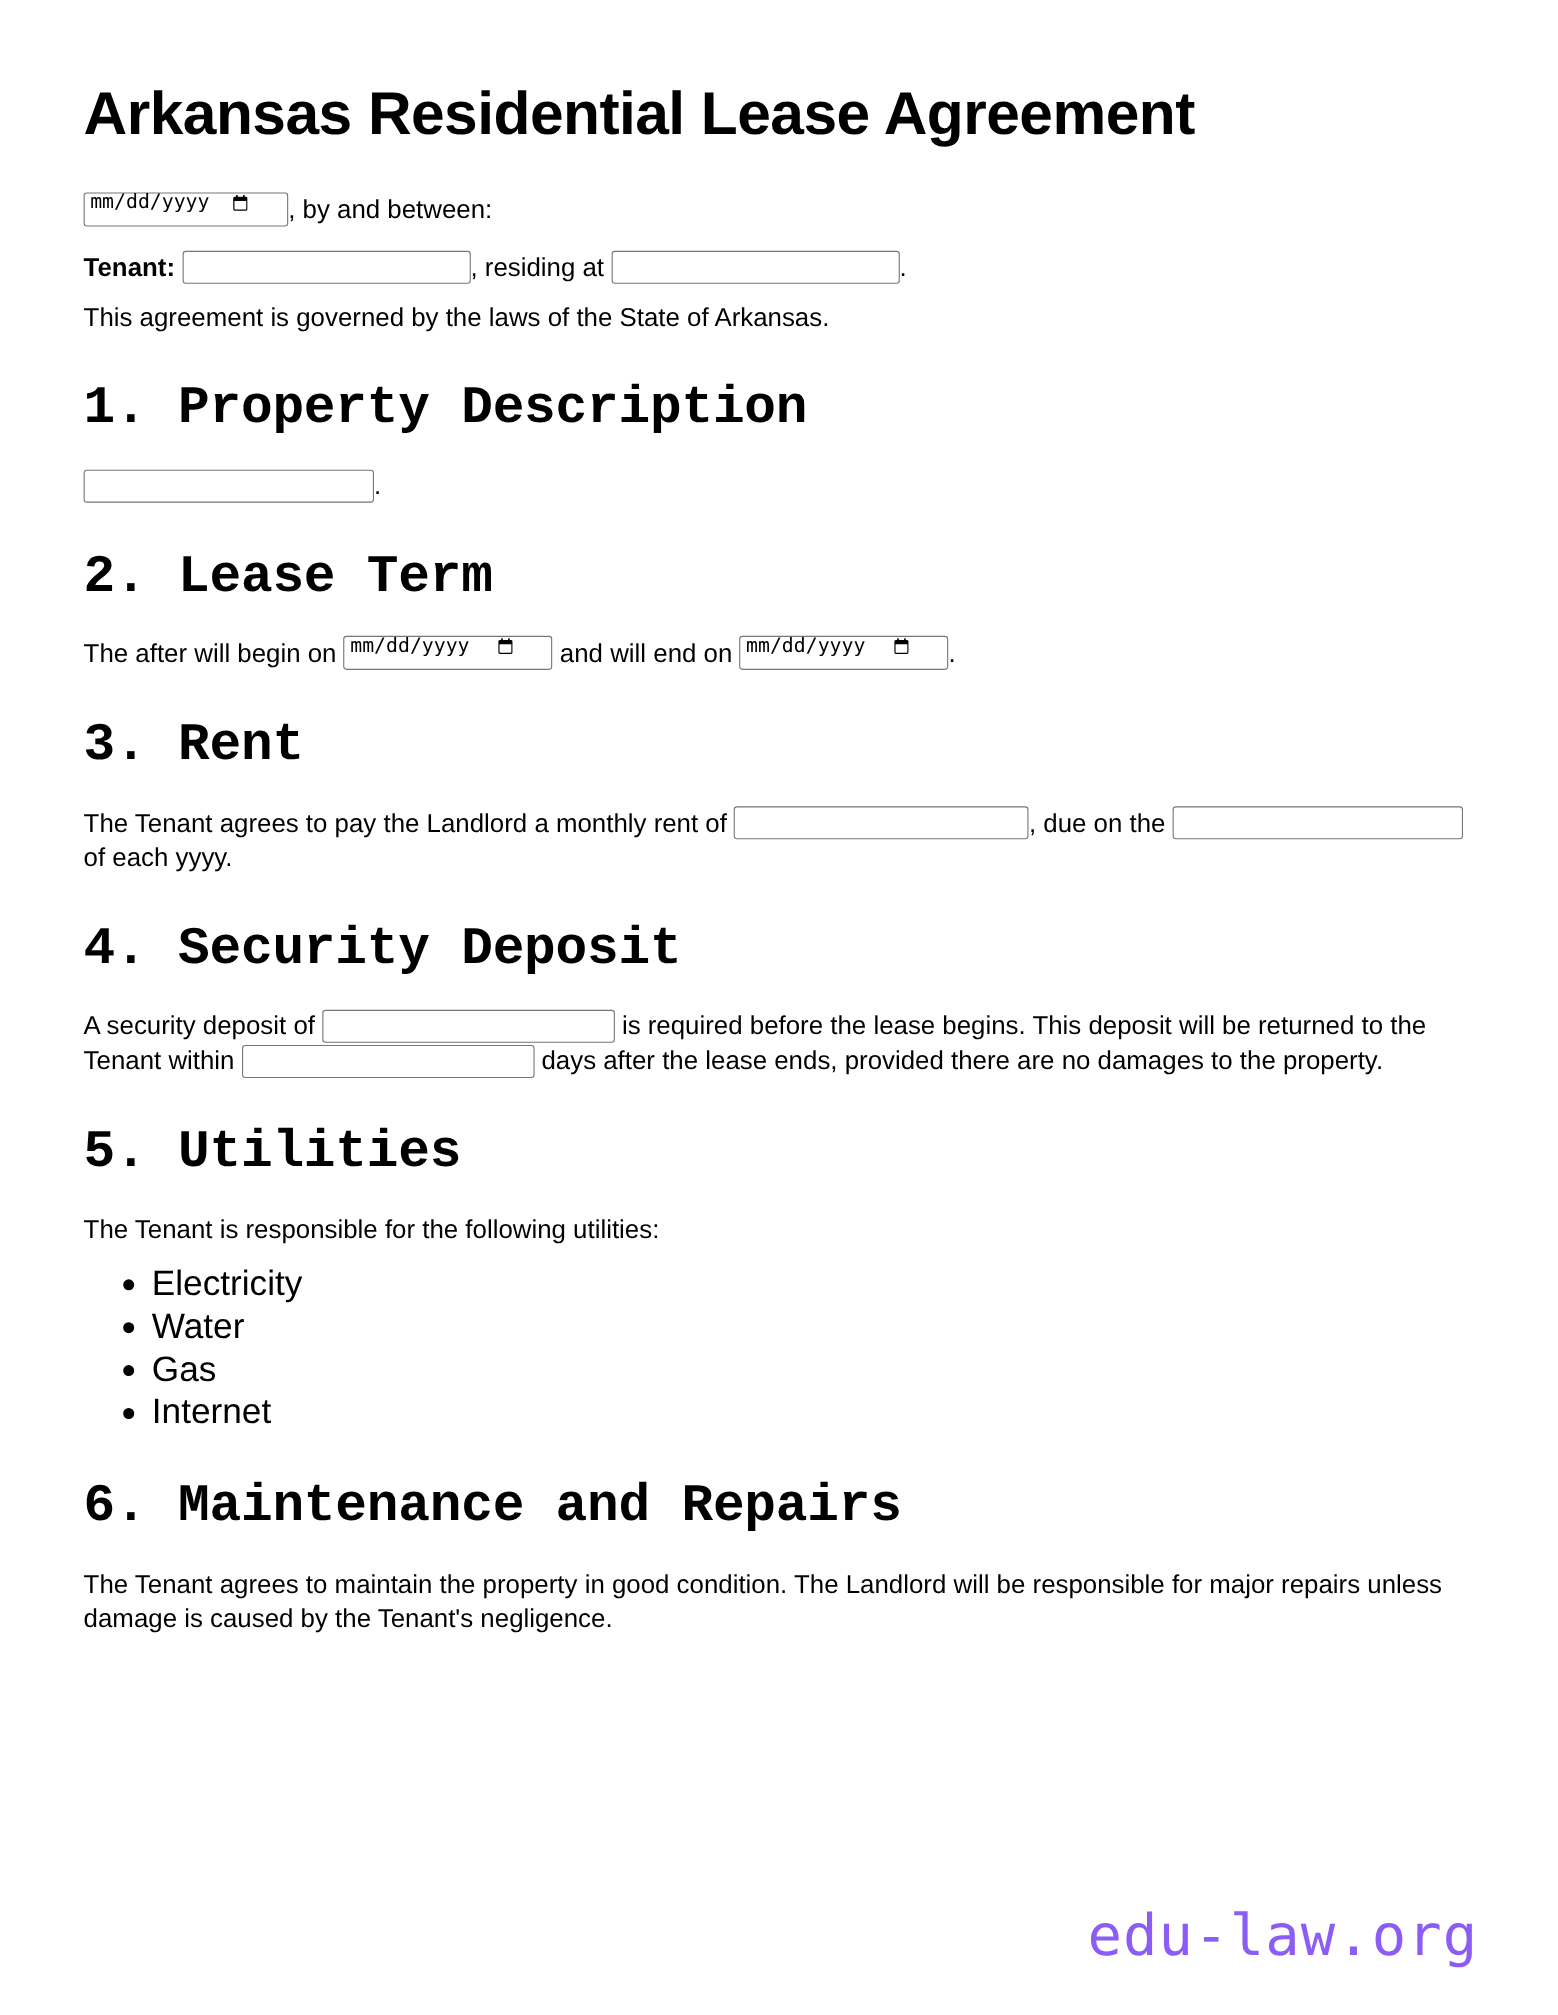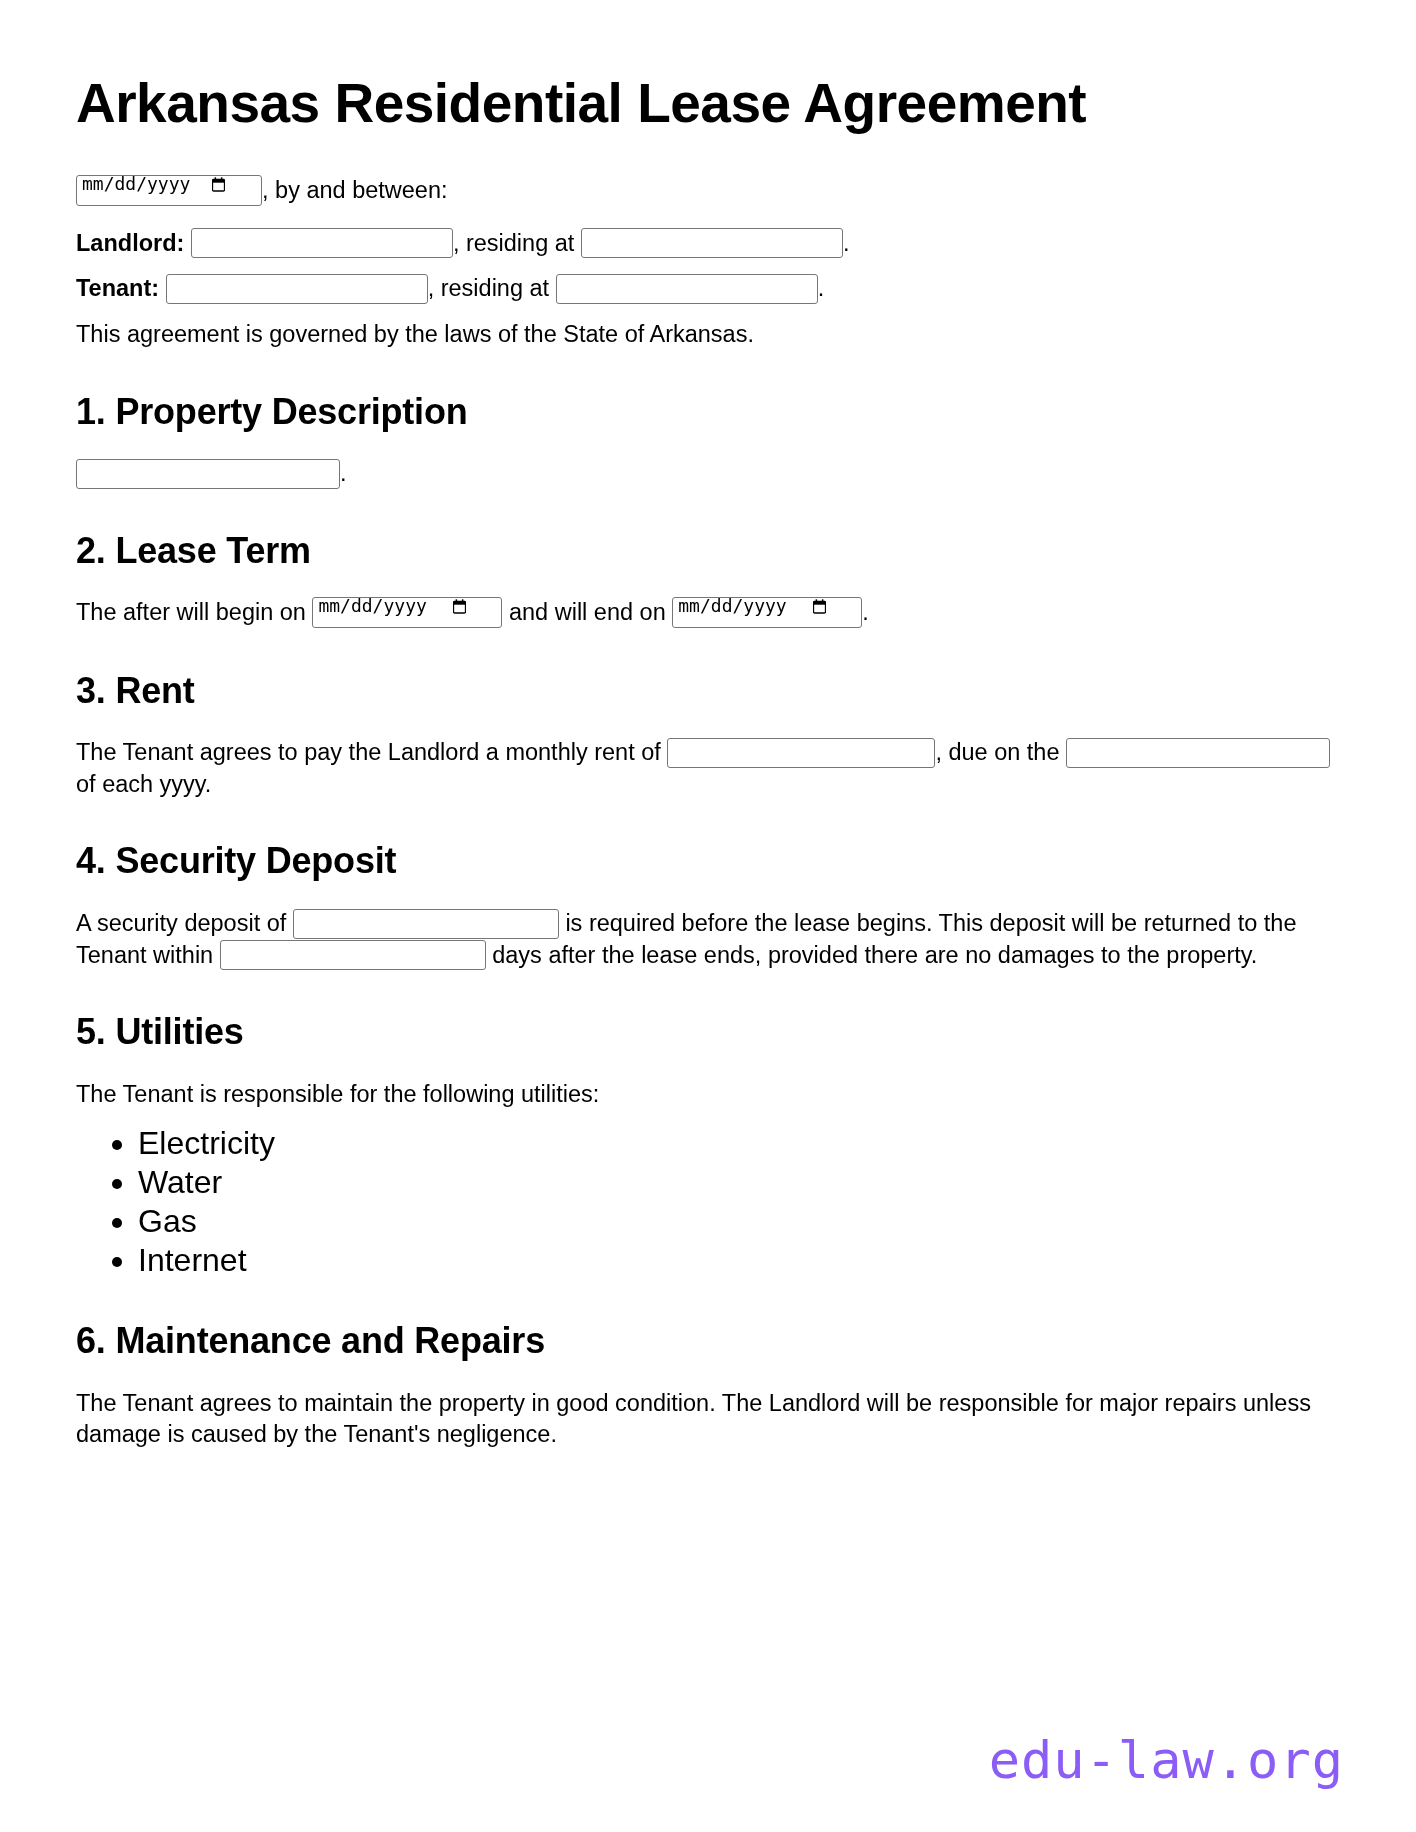--- a/index.html
+++ b/index.html
@@ -25,25 +25,26 @@
 
   h1.doc-title {
     font-size: 55px;
     font-weight: bold;
     letter-spacing: -0.5px;
     margin: 0 0 42px 0;
     line-height: 1.08;
   }
 
   h2.section-title {
-    font-size: 36px;
+    font-size: 48px;
     font-weight: bold;
     margin: 40px 0 26px 0;
     line-height: 1.15;
     letter-spacing: -0.2px;
+    font-family: Liberation Mono, monospace;
   }
 
   p.body-text {
     font-size: 23.5px;
     line-height: 1.34;
     margin: 0 0 20px 0;
     font-weight: normal;
   }
   p.tight { margin-bottom: 14px; }
 
@@ -138,25 +139,20 @@
         <svg class="cal-icon" viewBox="0 0 13 15" xmlns="http://www.w3.org/2000/svg">
           <rect x="0.5" y="2.5" width="12" height="11.5" rx="1" fill="none" stroke="#000" stroke-width="1.3"></rect>
           <rect x="0.5" y="2.5" width="12" height="3.2" fill="#000"></rect>
           <rect x="2.6" y="0.3" width="1.5" height="3" fill="#000"></rect>
           <rect x="8.9" y="0.3" width="1.5" height="3" fill="#000"></rect>
         </svg>
       </span>
     </span><span>, by and between:</span>
   </p>
 
-  <p class="body-text tight">
-    <span class="lbl-bold">Landlord:</span>
-    <input class="txt w-name" type="text" value="" style=""><span>, residing at</span>
-    <input class="txt w-addr" type="text" value="" style=""><span>.</span>
-  </p>
 
   <p class="body-text tight">
     <span class="lbl-bold">Tenant:</span>
     <input class="txt w-name" type="text" value="" style=""><span>, residing at</span>
     <input class="txt w-addr" type="text" value="" style=""><span>.</span>
   </p>
 
   <p class="body-text">This agreement is governed by the laws of the State of Arkansas.</p>
 
   <h2 class="section-title">1. Property Description</h2>

